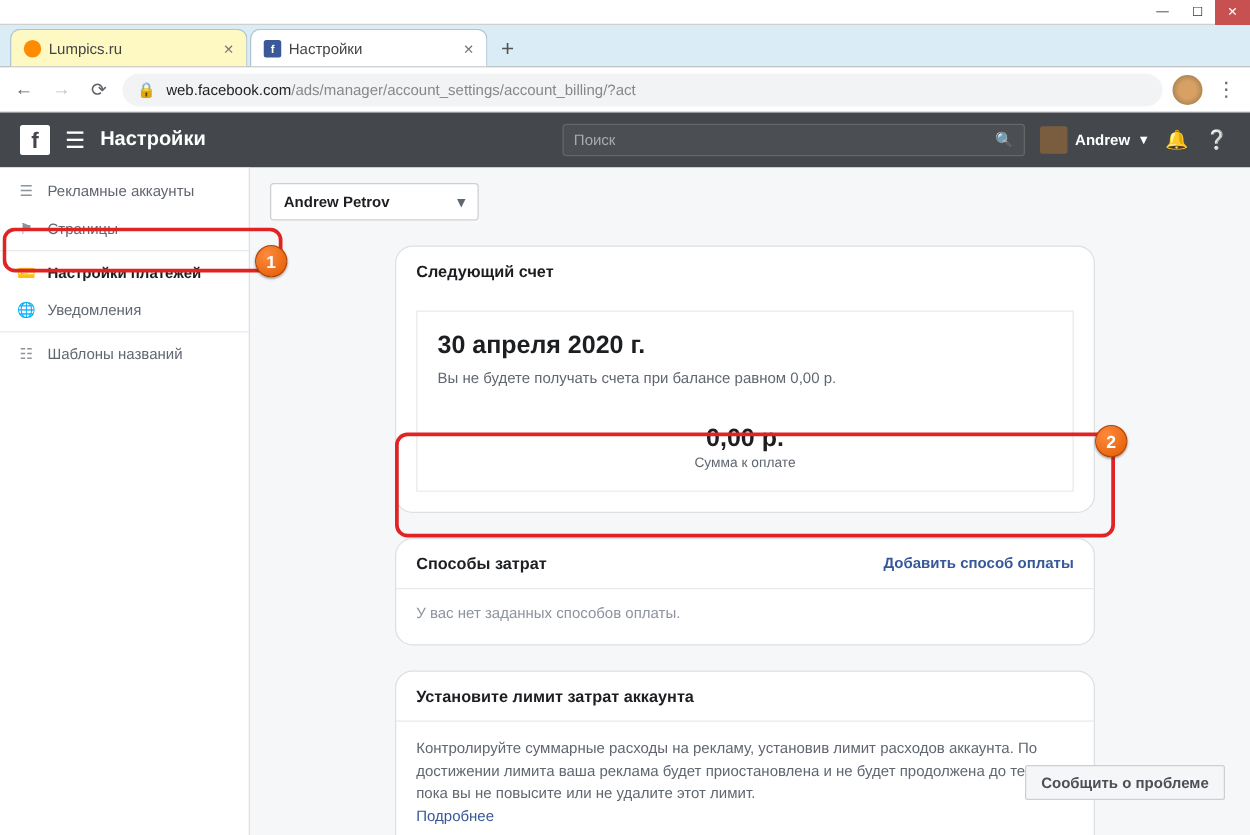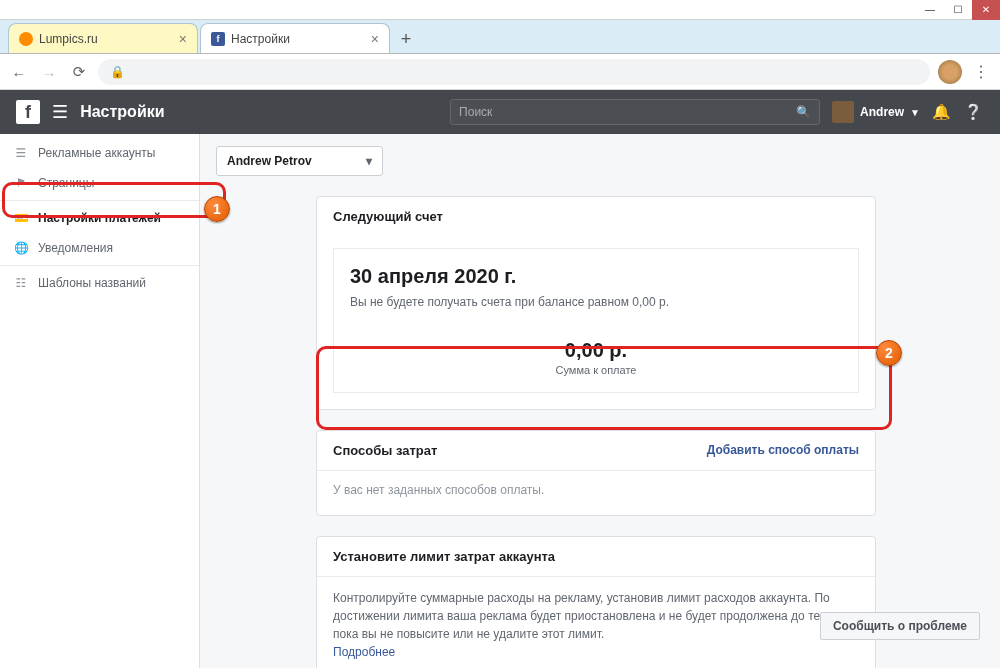--- a/index.html
+++ b/index.html
@@ -54,21 +54,21 @@
 .sidebar-item { height: 30px; display: flex; align-items: center; padding: 0 14px; gap: 10px; font-size: 12px; color: #616770; cursor: default; }
 .sidebar-item.active { color: #1c1e21; font-weight: 600; }
 .sb-icon { width: 14px; text-align: center; color: #8d949e; font-size: 12px; }
 .sidebar-hr { border: none; border-top: 1px solid #e9eaed; margin: 2px 0; }
 
 
 .main { flex: 1; padding: 12px 16px; overflow-y: auto; }
 .acct-selector { width: 167px; height: 30px; background: #fff; border: 1px solid #ccd0d5; border-radius: 3px; display: flex; align-items: center; padding: 0 10px; font-size: 12px; color: #1c1e21; font-weight: 600; }
 .acct-selector .caret { margin-left: auto; color: #606770; }
 
-.card { background: #fff; border: 1px solid #dddfe2; border-radius: 4px; margin-top: 20px; margin-left: 100px; width: 560px; }
+.card { background: #fff; border: 1px solid #dddfe2; border-radius: 14px; margin-top: 20px; margin-left: 100px; width: 560px; }
 .card-header { padding: 12px 16px; font-size: 13px; font-weight: bold; color: #1c1e21; display: flex; align-items: center; justify-content: space-between; }
 .card-hr { border: none; border-top: 1px solid #e9eaed; }
 .card-body { padding: 12px 16px; font-size: 12px; color: #616770; }
 
 .next-bill-box { margin: 12px 16px 16px; border: 1px solid #e9eaed; padding: 16px; display: flex; gap: 24px; flex-direction: column; }
 .bill-left { flex: 1; }
 .bill-date { font-size: 20px; font-weight: bold; color: #1c1e21; margin-bottom: 6px; }
 .bill-note { font-size: 12px; color: #616770; line-height: 1.4; }
 .bill-right { text-align: center; padding-top: 4px; }
 .bill-amount { font-size: 20px; font-weight: bold; color: #1c1e21; }
@@ -113,20 +113,21 @@
     </div>
     <div class="new-tab">+</div>
   </div>
 
   <div class="addr-row">
     <div class="nav-icon">←</div>
     <div class="nav-icon" style="opacity:.4">→</div>
     <div class="nav-icon">⟳</div>
     <div class="url-bar">
       <span class="lock">🔒</span>
+      <span class="url-text"><span class="domain">web.facebook.com</span><span>/ads/manager/account_settings/account_billing/?act</span></span>
     </div>
     <div class="avatar-small"></div>
     <div class="kebab">⋮</div>
   </div>
 
   <div class="fb-topbar">
     <div class="fb-logo">f</div>
     <div class="hamburger-icon">☰</div>
     <div class="fb-title">Настройки</div>
     <div class="fb-search">

